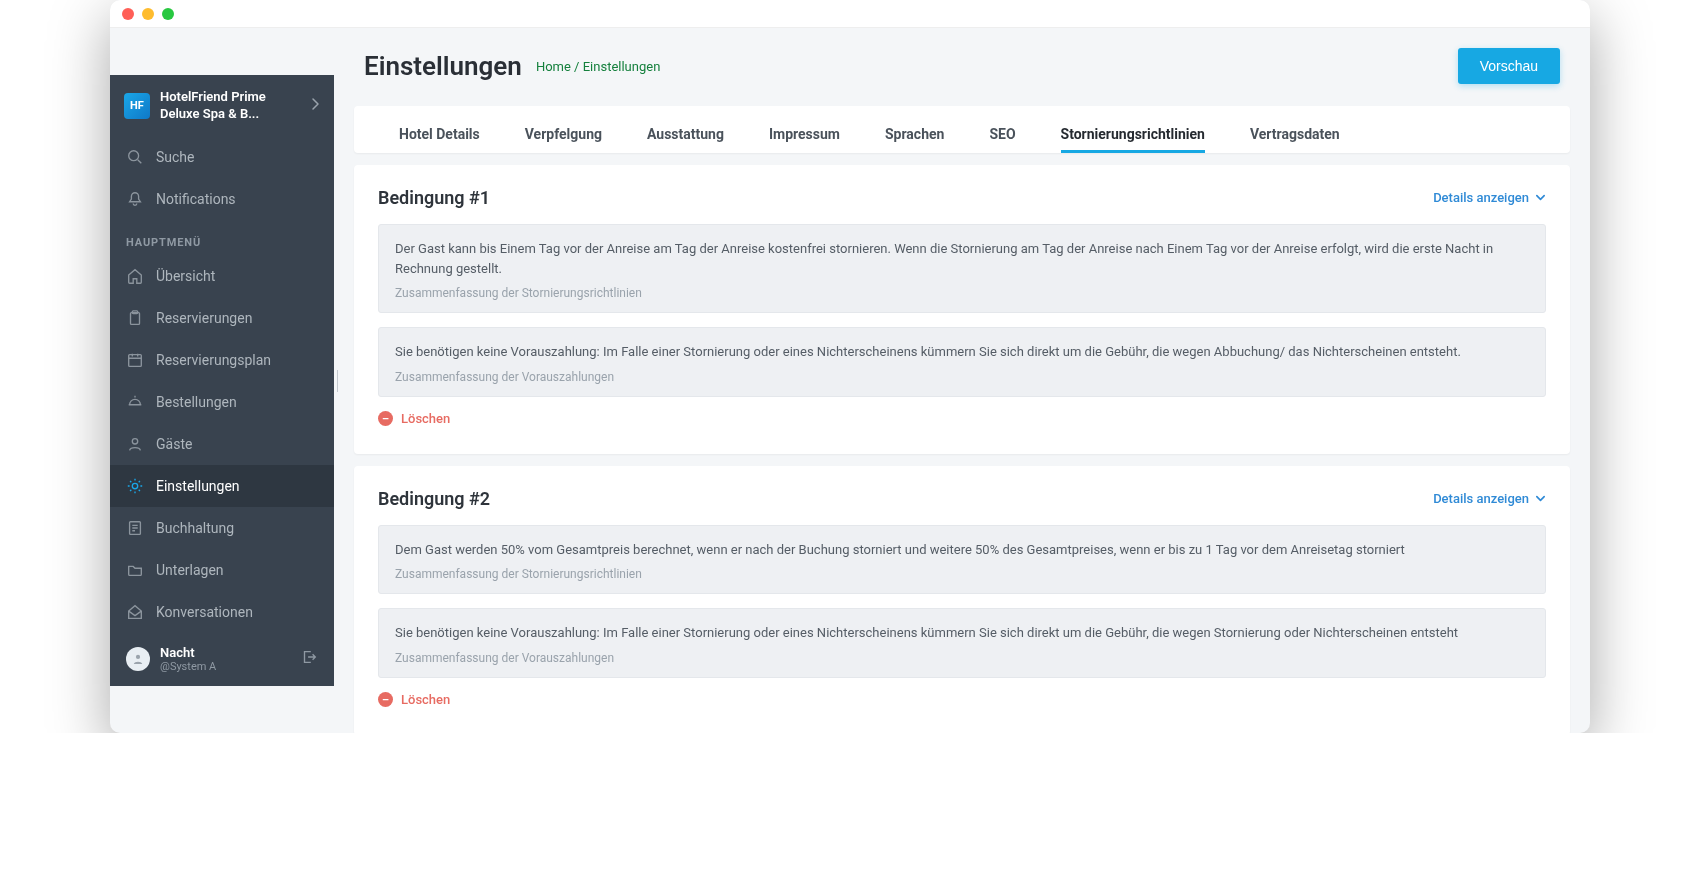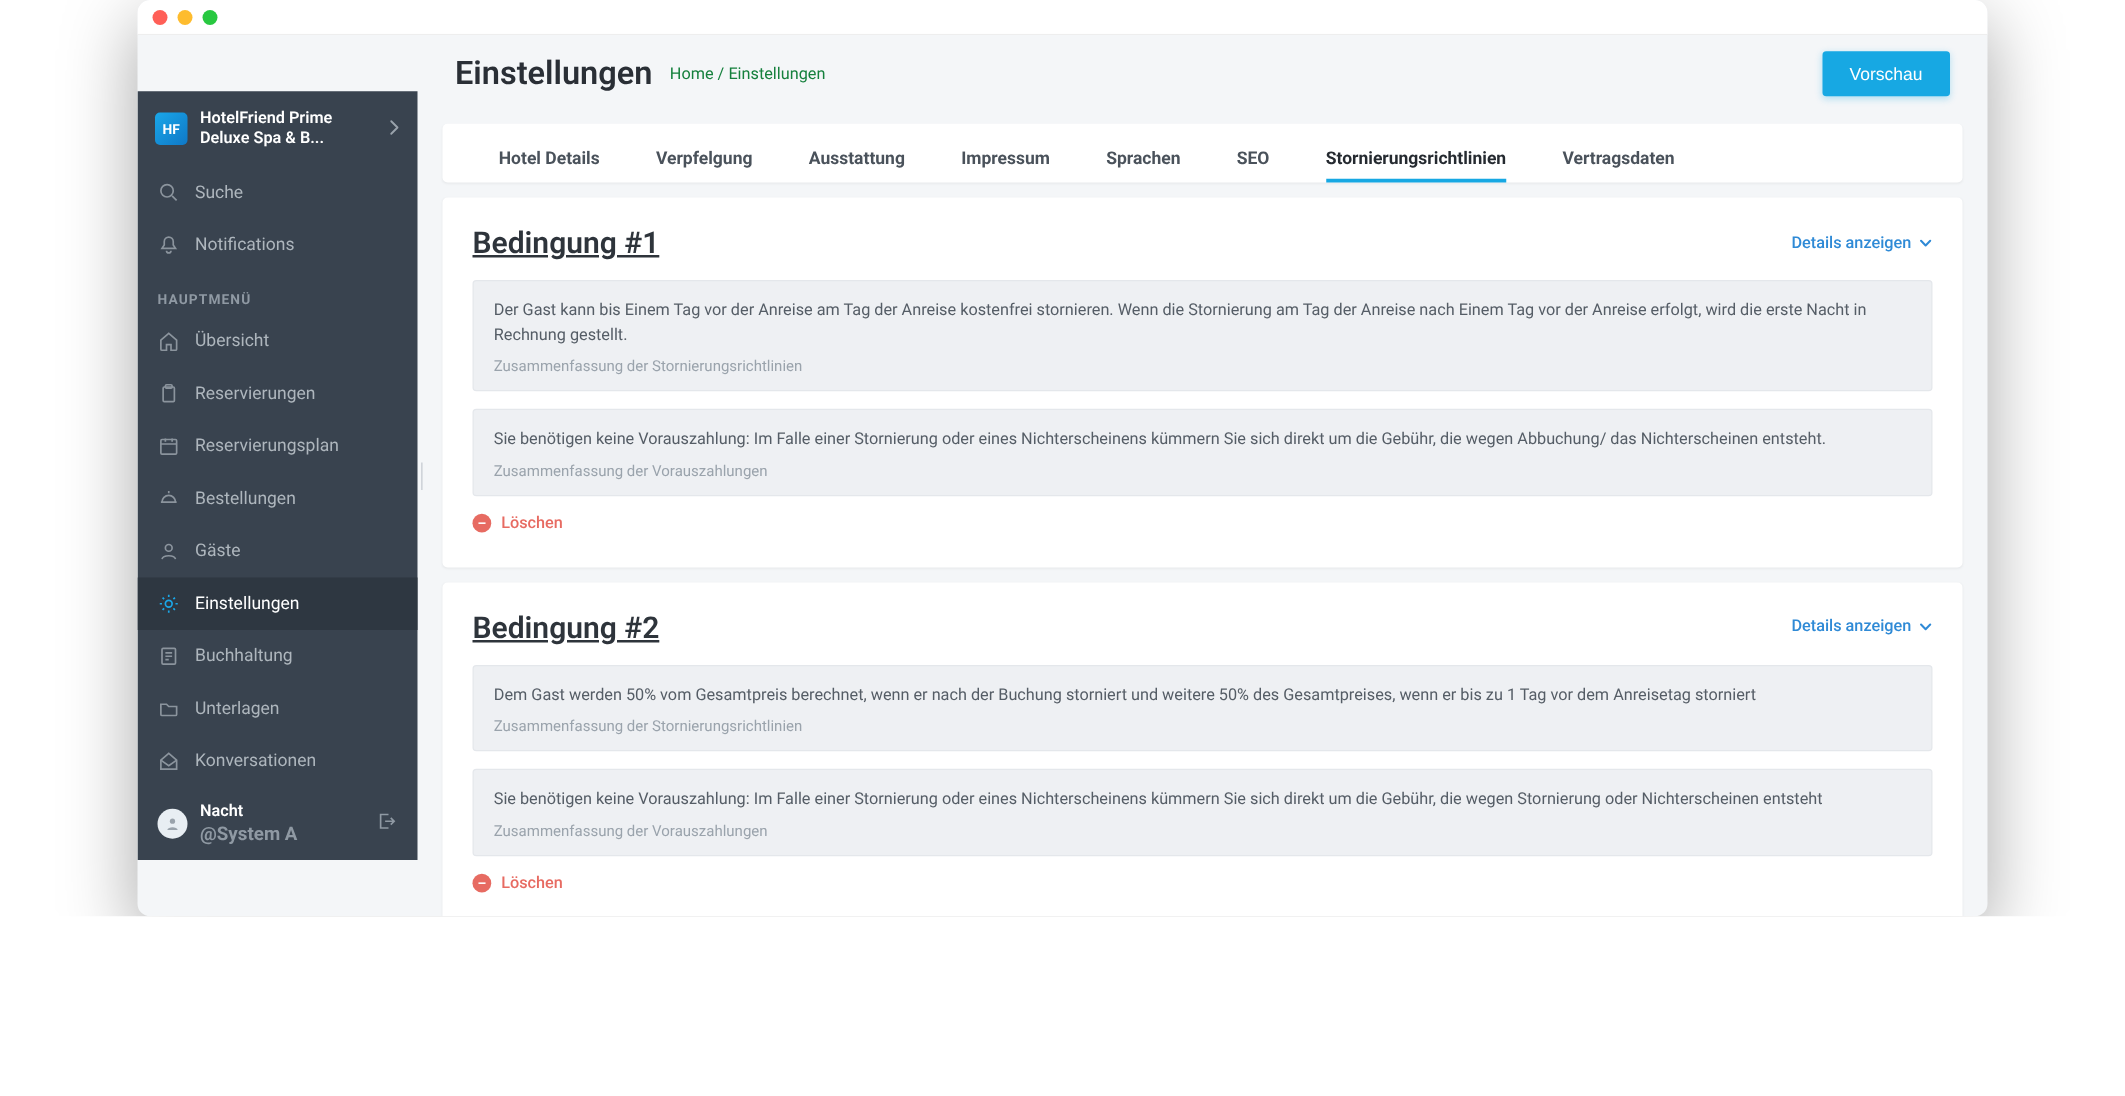--- a/index.html
+++ b/index.html
@@ -82,21 +82,21 @@
   }
   .sb-footer {
     margin-top:auto;
     padding: 12px 16px;
     display:flex; align-items:center; gap:10px;
   }
   .avatar { width:24px; height:24px; border-radius:50%; background:#e8eef3; display:flex; align-items:center; justify-content:center; }
   .avatar svg{ fill:#9aa3ac; }
   .user-meta { flex:1; line-height:1.2; }
   .user-name { font-size:13px; color:#fff; font-weight:600;}
-  .user-role { font-size:15px; color:#8f99a3;font-weight:bold; }
+  .user-role { font-size:11px; color:#8f99a3; }
   .logout { color:#8f99a3; }
 
   
   .main { flex:1; display:flex; flex-direction:column; overflow:auto; }
   .header {
     padding: 22px 30px 10px;
     display:flex; align-items:center; gap:14px;
   }
   .page-title { font-size:26px; font-weight:600; color:#2a2f36; }
   .crumbs { color:#15803d; font-size:13px; }
@@ -119,21 +119,21 @@
     padding: 20px 0 8px;
     font-size:14px; font-weight:700; color:#4a525b;
     border-bottom: 3px solid transparent;
     cursor:pointer;
     margin-left:15px;
   }
   .tab.active { color:#252a30; border-bottom-color:#17a8e3; }
 
   .card { padding: 22px 24px 28px; }
   .card-head { display:flex; align-items:center; justify-content:space-between; margin-bottom:16px; }
-  .card-title { font-size:24px; font-weight:600; color:#2e343b;text-decoration:underline; }
+  .card-title { font-size:18px; font-weight:600; color:#2e343b; }
   .details-link {
     color:#2f8ad6; font-size:13px; font-weight:500; cursor:pointer;
     display:flex; align-items:center; gap:6px;
   }
   .details-link svg{ stroke:#2f8ad6; }
 
   .summary {
     background:#eef0f3; border:1px solid #e4e7eb;
     border-radius:3px; padding:14px 16px 12px;
     margin-bottom:14px;

